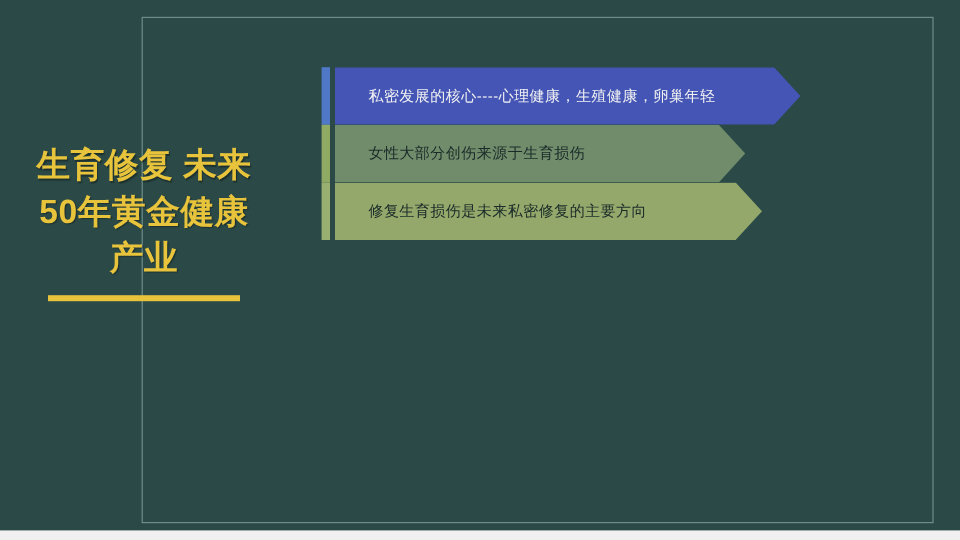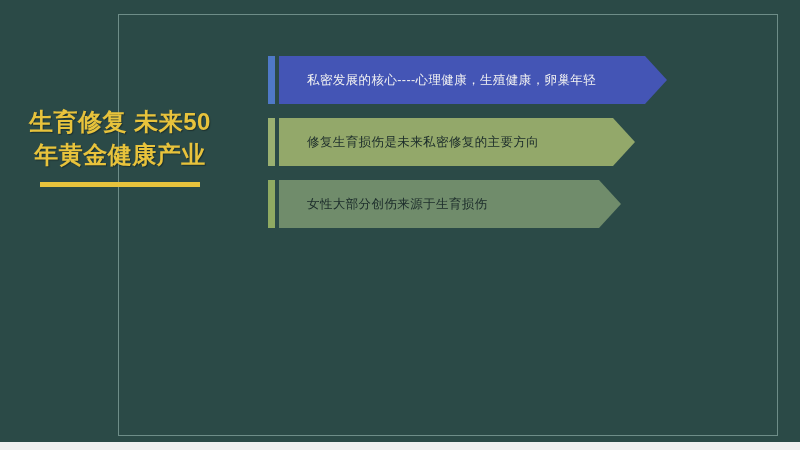--- a/index.html
+++ b/index.html
@@ -34,43 +34,43 @@
   
   .title-block {
     position: absolute;
     left: 20px;
     top: 105px;
     width: 200px;
     text-align: center;
   }
   .title-text {
     color: #e8c33c;
-    font-size: 24px;
+    font-size: 28px;
     font-weight: bold;
     line-height: 1.38;
     letter-spacing: 0.5px;
     text-shadow: 1px 1px 1px rgba(0,0,0,0.35);
+    margin-top: 14px;
   }
   .title-rule {
     margin: 11px auto 0 auto;
     width: 160px;
     height: 5px;
     background: #e8c33c;
   }
   
   .arrows {
     position: absolute;
     left: 268px;
     top: 56px;
     width: 420px;
   }
   .arrow-row {
     position: relative;
     height: 48px;
-    margin-bottom: 14px;
   }
   .arrow-bar {
     position: absolute;
     left: 0;
     top: 0;
     width: 7px;
     height: 48px;
   }
   .arrow-body {
     position: absolute;
@@ -134,27 +134,27 @@
     <div class="title-rule"></div>
   </div>
 
   <div class="arrows">
 
     <div class="arrow-row arrow-1">
       <div class="arrow-bar"></div>
       <div class="arrow-body light-text">私密发展的核心----心理健康，生殖健康，卵巢年轻</div>
     </div>
 
+    <div class="arrow-row arrow-2">
+      <div class="arrow-bar"></div>
+      <div class="arrow-body">女性大部分创伤来源于生育损伤</div>
+    </div>
+
     <div class="arrow-row arrow-3">
       <div class="arrow-bar"></div>
       <div class="arrow-body">修复生育损伤是未来私密修复的主要方向</div>
-    </div>
-
-    <div class="arrow-row arrow-2">
-      <div class="arrow-bar"></div>
-      <div class="arrow-body">女性大部分创伤来源于生育损伤</div>
     </div>
 
 
   </div>
 
   <div class="bottom-strip"></div>
 </div>
 
 </body></html>

